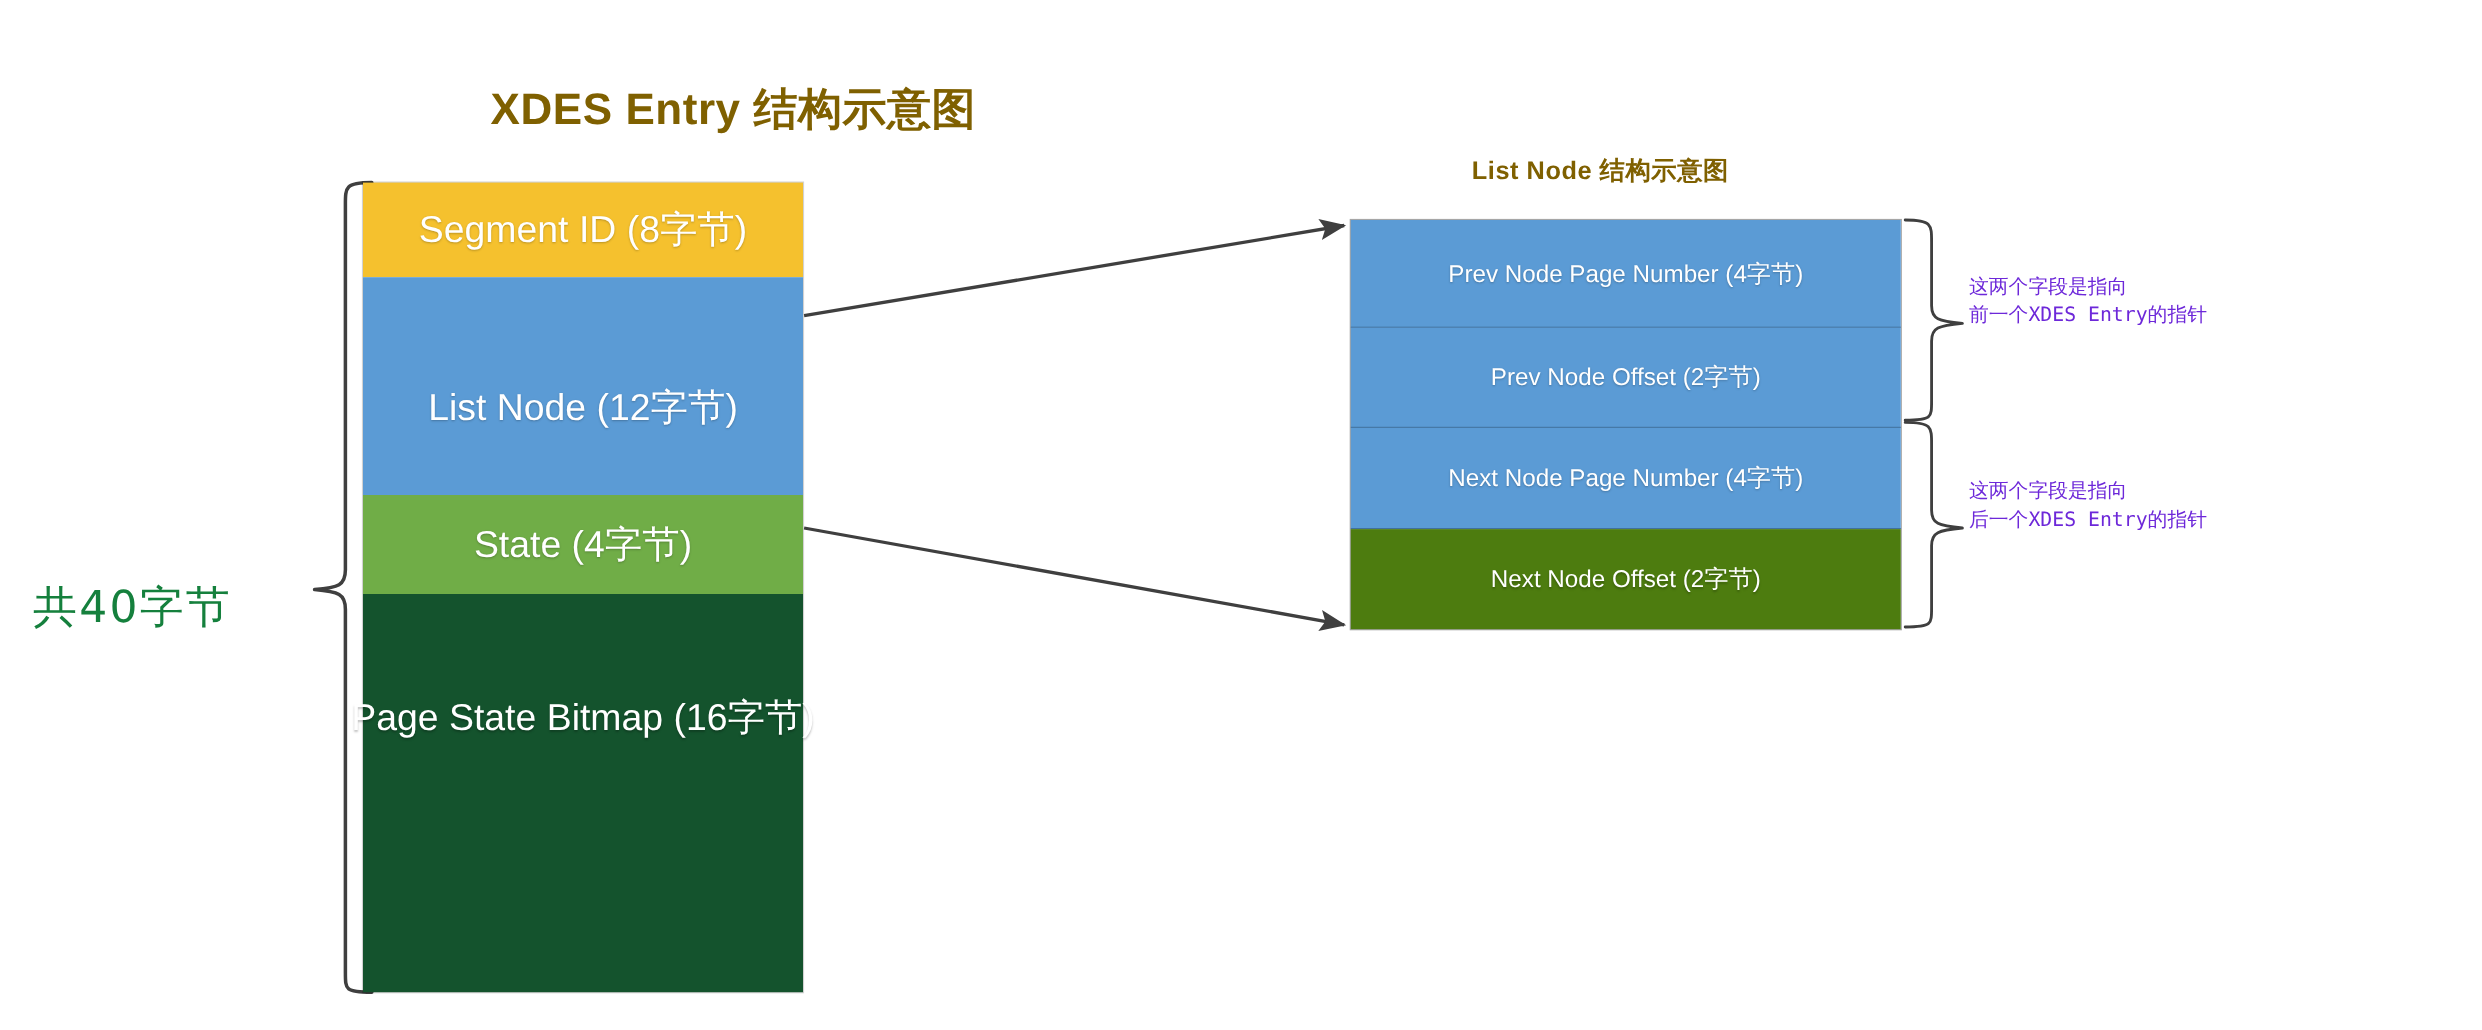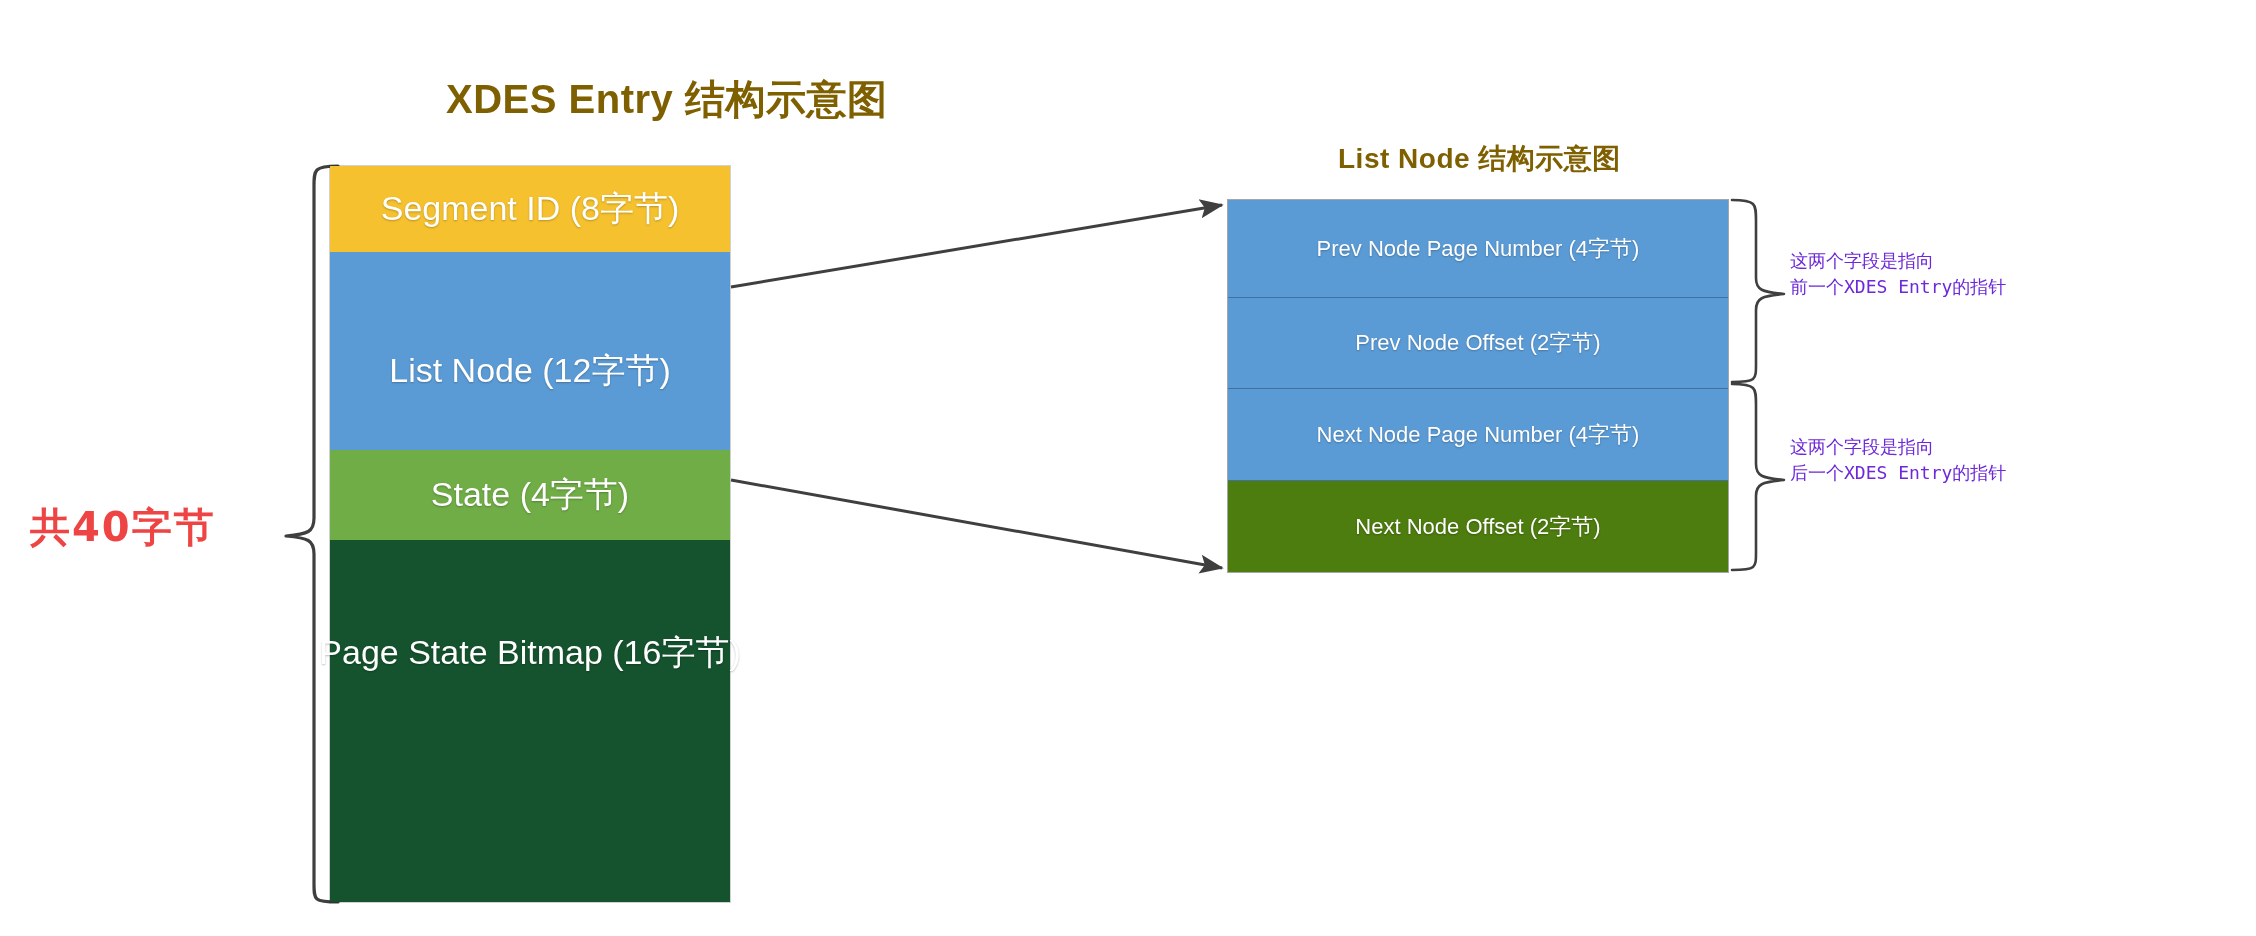--- a/index.html
+++ b/index.html
@@ -14,21 +14,21 @@
 
   
   .diagram-title{
     position:absolute;
     font-weight:bold;
     color:#7F6000;
     white-space:nowrap;
     letter-spacing:.5px;
   }
   #xdes-title{left:446px;top:72px;font-size:40px;}
-  #listnode-title{left:1338px;top:140px;font-size:28px;}
+  #listnode-title{left:1338px;top:140px;font-size:23px;}
 
   
   #xdes-stack{
     position:absolute;left:330px;top:166px;
     width:400px;height:736px;
     box-shadow:0 0 0 1px rgba(0,0,0,.18);
   }
   .xblock{
     position:absolute;left:0;width:400px;
     display:flex;align-items:center;justify-content:center;
@@ -38,25 +38,24 @@
     box-sizing:border-box;
     white-space:nowrap;
   }
   #xb0{top:0px;height:86px;}
   #xb1{top:86px;height:238px;}
   #xb2{top:284px;height:90px;}
   #xb3{top:374px;height:362px;justify-content:center;align-items:flex-start;padding-top:90px;}
 
   
   #total-label{
-    position:absolute;left:30px;top:500px;
+    position:absolute;left:30px;top:524px;
     font-family:"DejaVu Sans","Liberation Sans",sans-serif;
-    font-size:40px;color:#ef4444;white-space:nowrap;
+    font-size:40px;color:#15803d;white-space:nowrap;
     letter-spacing:2px;
-    font-weight:bold;
   }
   #left-brace{position:absolute;left:280px;top:162px;width:60px;height:744px;}
 
   
   #ln-stack{
     position:absolute;left:1228px;top:200px;
     width:500px;height:372px;
     box-shadow:0 0 0 1px rgba(0,0,0,.35);
     text-align:center;
   }

